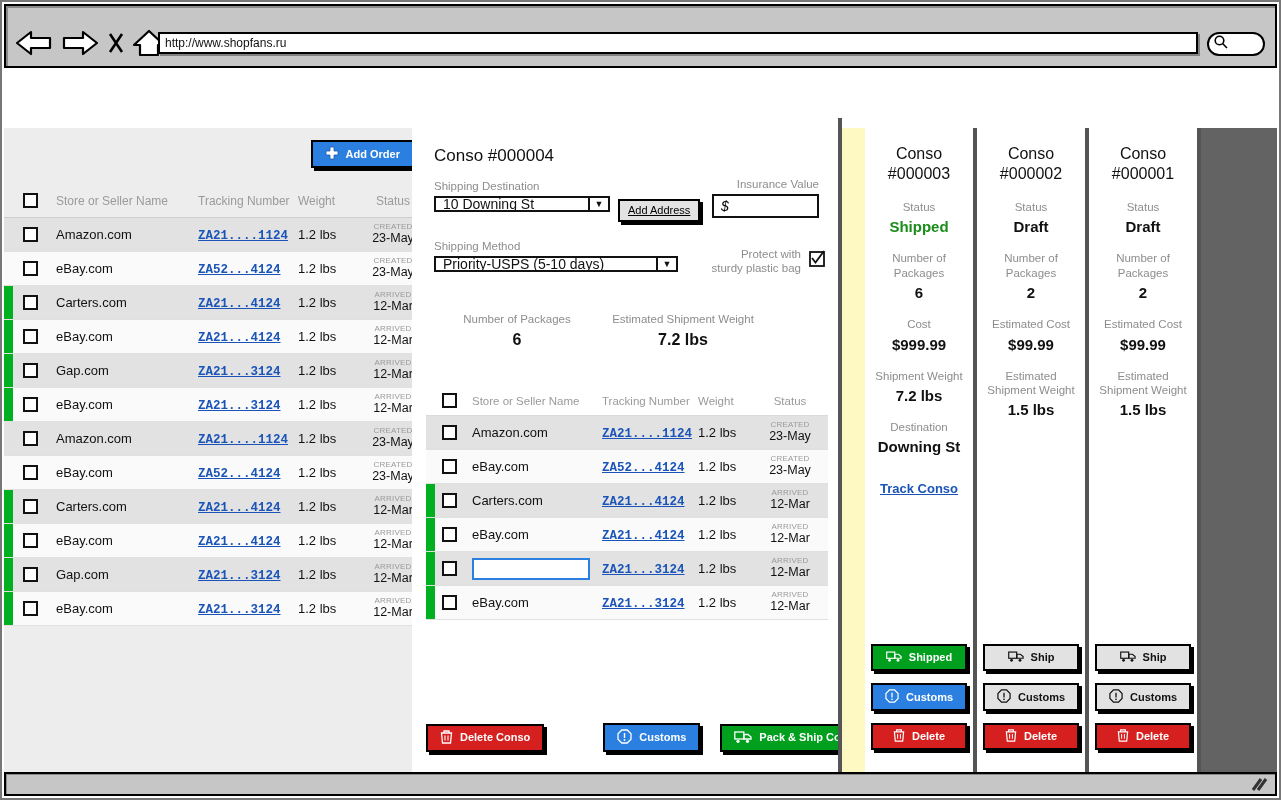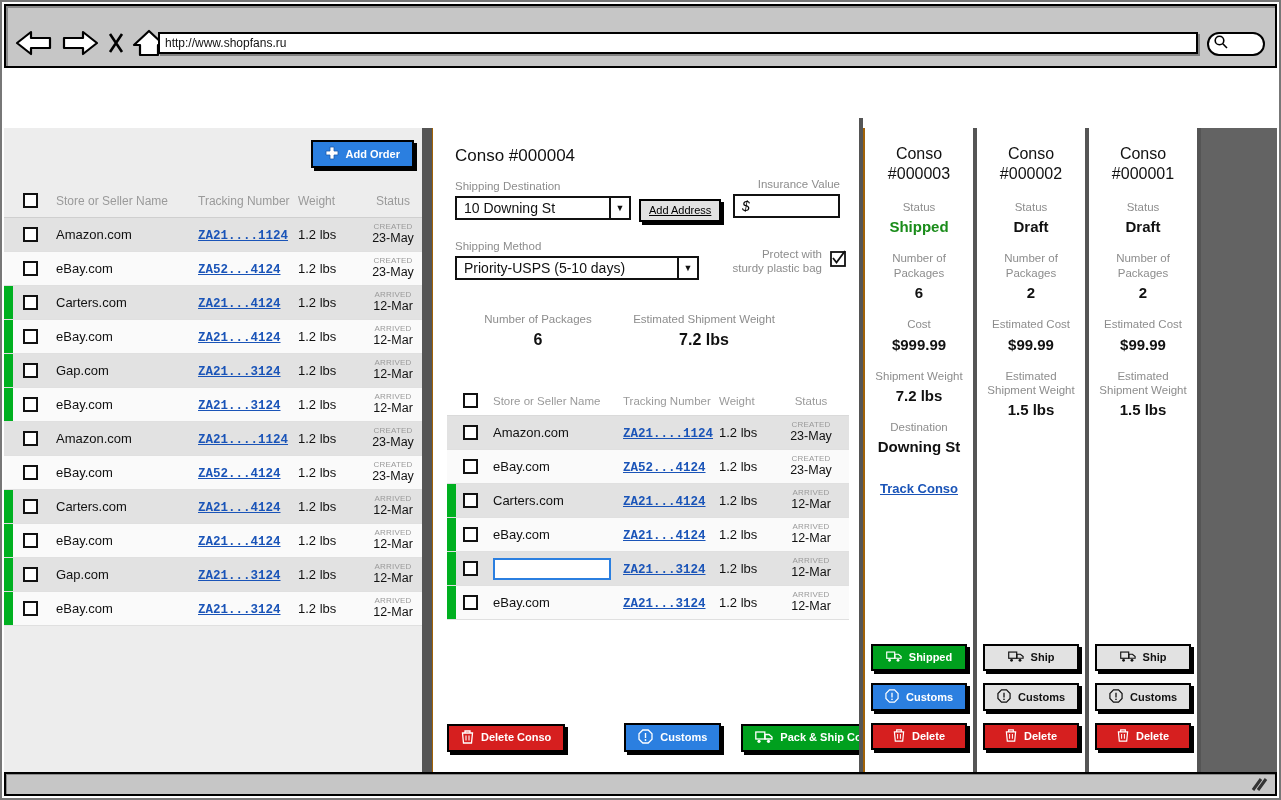--- a/index.html
+++ b/index.html
@@ -78,21 +78,21 @@
   .header-search-icon {
     position: absolute;
     left: 26px; top: 15px;
   }
 
   
   .content {
     position: absolute;
     left: 4px; top: 128px;
     width: 1273px; height: 644px;
-    background: #a16207;
+    background: #fef9c3;
   }
 
   
   .left-panel {
     position: absolute;
     left: 0px; top: 0px;
     width: 428px; height: 644px;
     background: #ededed;
     border-right: 4px solid #555;
     overflow: hidden;
@@ -180,40 +180,40 @@
   .panel-scrollbar {
     position: absolute;
     right: 0; top: 0; bottom: 0;
     width: 6px;
     background: #555;
   }
 
   
   .mid-panel {
     position: absolute;
-    left: 429px; top: -10px;
+    left: 408px; top: -10px;
     width: 430px; height: 654px;
     background: #ffffff;
     border-right: 4px solid #555;
     overflow: hidden;
   }
   .mid-inner { position: relative; width: 100%; height: 100%; }
   .conso-title {
     position: absolute; left: 22px; top: 28px;
     font-size: 17px; color: #111;
   }
   .fld-label {
     font-size: 11.5px; color: #8d8d8d;
     margin-bottom: 4px;
     display: block;
   }
   .selectbox {
     border: 2px solid #111;
     background: #fff;
-    height: 24px;
+    height: 16px;
     display: flex; align-items: center;
     font-size: 14px; color: #111;
     padding-left: 7px;
     position: relative;
     cursor: pointer;
   }
   .selectbox .arrow {
     position: absolute; right: 0; top: 0; bottom: 0;
     width: 20px;
     border-left: 2px solid #111;

